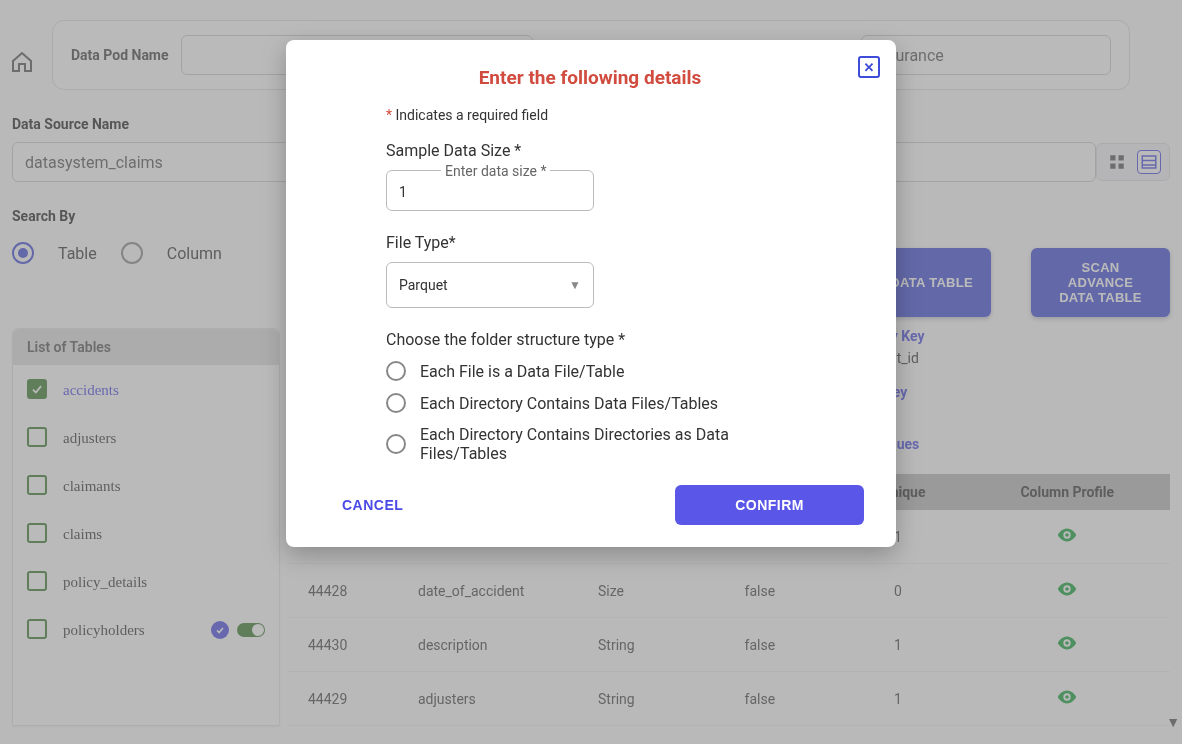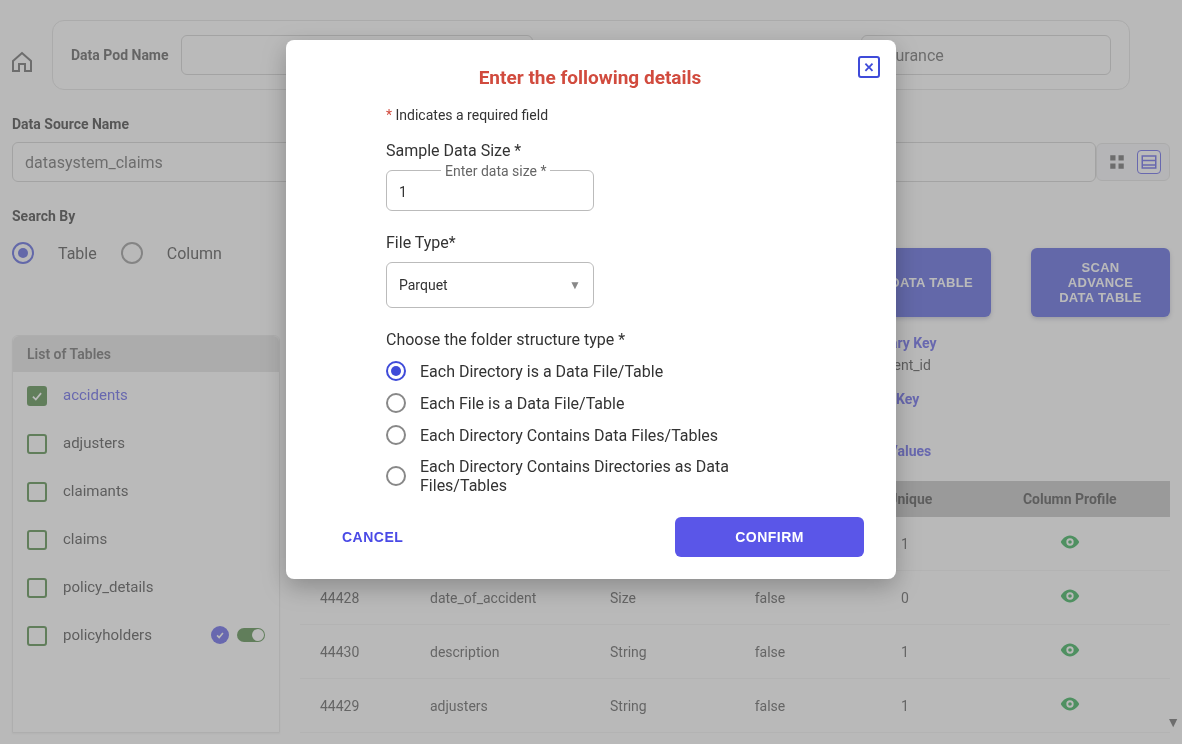--- a/index.html
+++ b/index.html
@@ -100,38 +100,39 @@
     color: #fff;
     border: none;
     border-radius: 6px;
     padding: 12px 18px;
     font-weight: 700;
     font-size: 13px;
     letter-spacing: .3px;
     box-shadow: 0 2px 4px rgba(0,0,64,.25);
   }
   .btn-row { display:flex; gap: 40px; justify-content: flex-end; margin-top: 14px; margin-left: 340px;}
-  .main-row { display:flex; gap: 20px; margin-top: 18px;}
+  .main-row { display:flex; gap: 8px; margin-top: 11px;}
   .tables-card {
     width: 268px;
     border: 1px solid #e4e4e4;
     border-radius: 6px 6px 0 0;
     background: #fff;
     box-shadow: 0 1px 2px rgba(0,0,0,.06);
   }
   .tables-header {
     background: #e0e0e0;
     color: #555;
     font-weight: 600;
     padding: 10px 14px;
     border-radius: 6px 6px 0 0;
   }
   .table-item {
-    display:flex; align-items:flex-start; gap: 16px;
+    display:flex; align-items:flex-end; gap: 16px;
     padding: 14px 14px;
+    font-family: Liberation Serif, serif;
   }
   .chk {
     width: 20px; height:20px; border:2px solid #3a7a2e; border-radius:3px;
     display:inline-flex; align-items:center; justify-content:center;
     flex-shrink: 0;
   }
   .chk.checked { background:#3a7a2e; }
   .chk.checked svg { color:#fff; width:14px; height:14px;}
   .table-name { color:#333; font-size:15px; flex:1;}
   .table-name.active { color:#4a4ae6; }
@@ -448,24 +449,20 @@
 
     <div class="field-label">File Type*</div>
     <div class="select">
       <span>Parquet</span>
       <span class="caret">▼</span>
     </div>
 
     <div class="field-label">Choose the folder structure type *</div>
 
     <div class="m-radio-row">
-      <span class="m-radio selected"></span>
-      <span class="m-radio-text">Each Directory is a Data File/Table</span>
-    </div>
-    <div class="m-radio-row">
       <span class="m-radio"></span>
       <span class="m-radio-text">Each File is a Data File/Table</span>
     </div>
     <div class="m-radio-row">
       <span class="m-radio"></span>
       <span class="m-radio-text">Each Directory Contains Data Files/Tables</span>
     </div>
     <div class="m-radio-row" style="margin-top:4px;">
       <span class="m-radio"></span>
       <span class="m-radio-text">Each Directory Contains Directories as Data Files/Tables</span>

